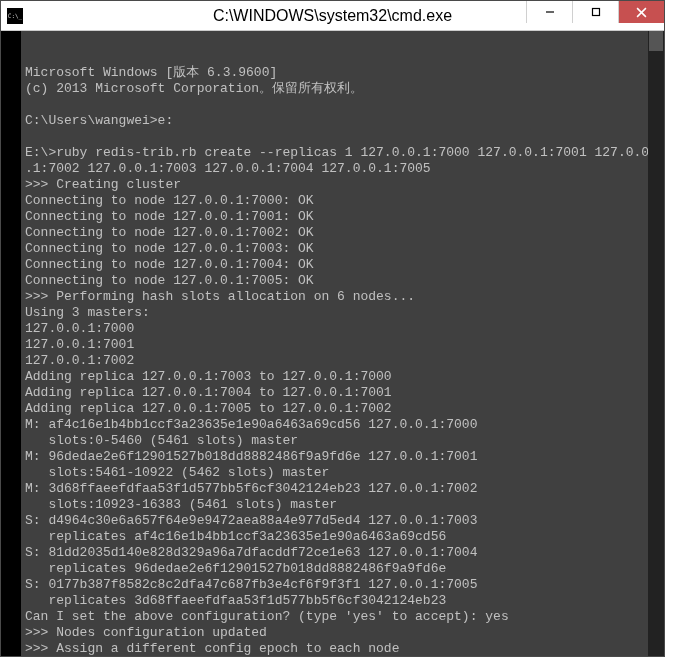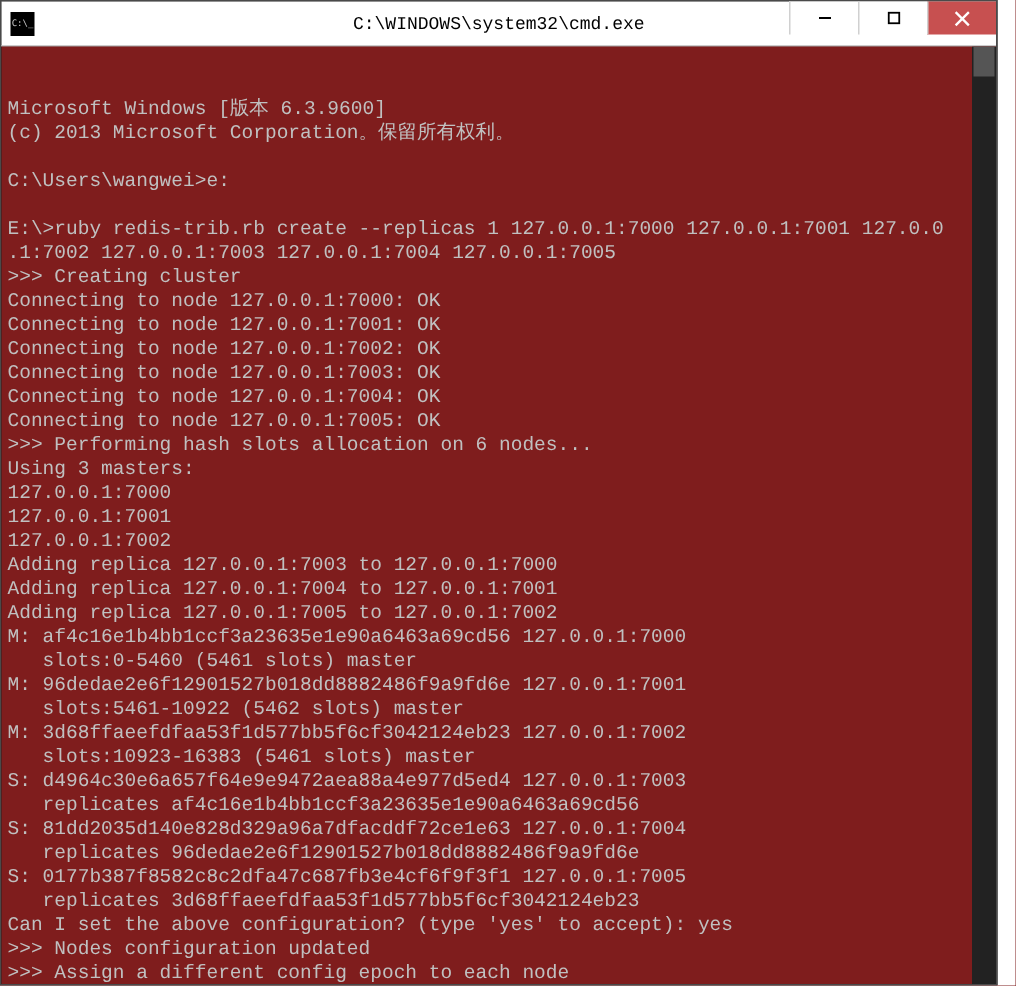--- a/index.html
+++ b/index.html
@@ -40,22 +40,22 @@
     content: "C:\\_";
     color: #ccc;
     font-size: 6px;
     font-family: monospace;
     line-height: 1;
   }
   .titlebar-title {
     position: absolute;
     left: 50%;
     transform: translateX(-50%);
-    font-family: Liberation Mono, monospace;
-    font-size: 12px;
+    font-family: Liberation Sans, sans-serif;
+    font-size: 16px;
     color: #000;
   }
   .titlebar-buttons {
     margin-left: auto;
     display: flex;
     height: 100%;
   }
   .titlebar-btn {
     width: 46px;
     height: 22px;
@@ -68,29 +68,30 @@
     background: #fff;
     border-left: 1px solid #d0d0d0;
   }
   .titlebar-btn.close {
     background: #c75050;
     color: #fff;
   }
   .titlebar-btn svg { display: block; }
   .terminal {
     flex: 1;
-    background: #7f1d1d;
+    background: #404040;
     color: #c0c0c0;
     font-size: 13px;
     line-height: 16px;
     padding: 2px 4px;
     overflow: hidden;
     position: relative;
     white-space: pre;
     font-family: "NSimSun","SimSun","Consolas","Courier New",monospace;
+    margin-left: 20px;
   }
   .terminal .line { white-space: pre; }
   .scrollbar {
     position: absolute;
     right: 0;
     top: 0;
     bottom: 0;
     width: 16px;
     background: #222;
   }

